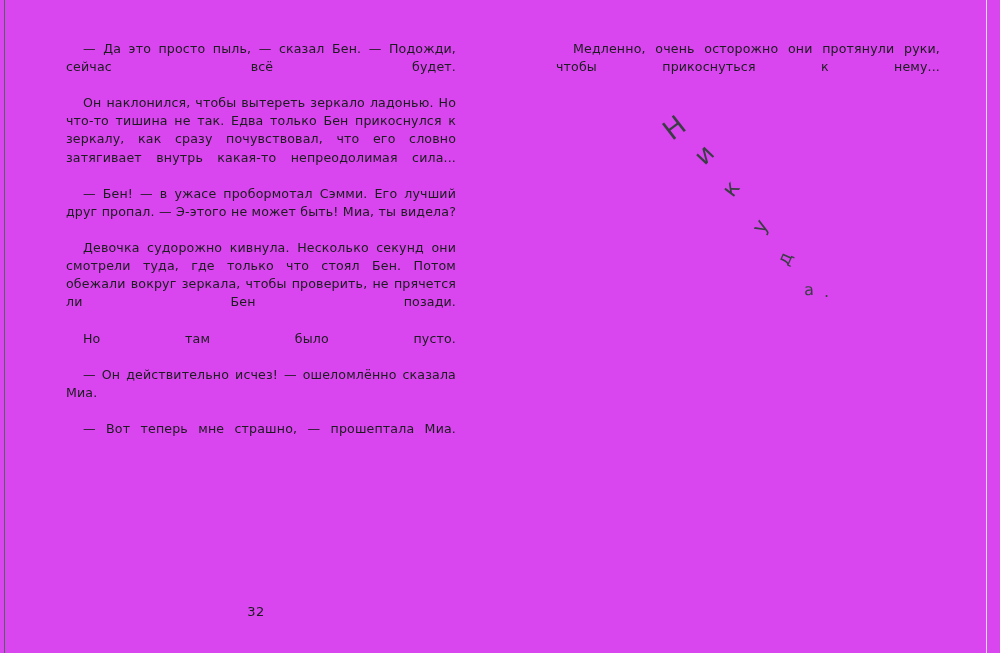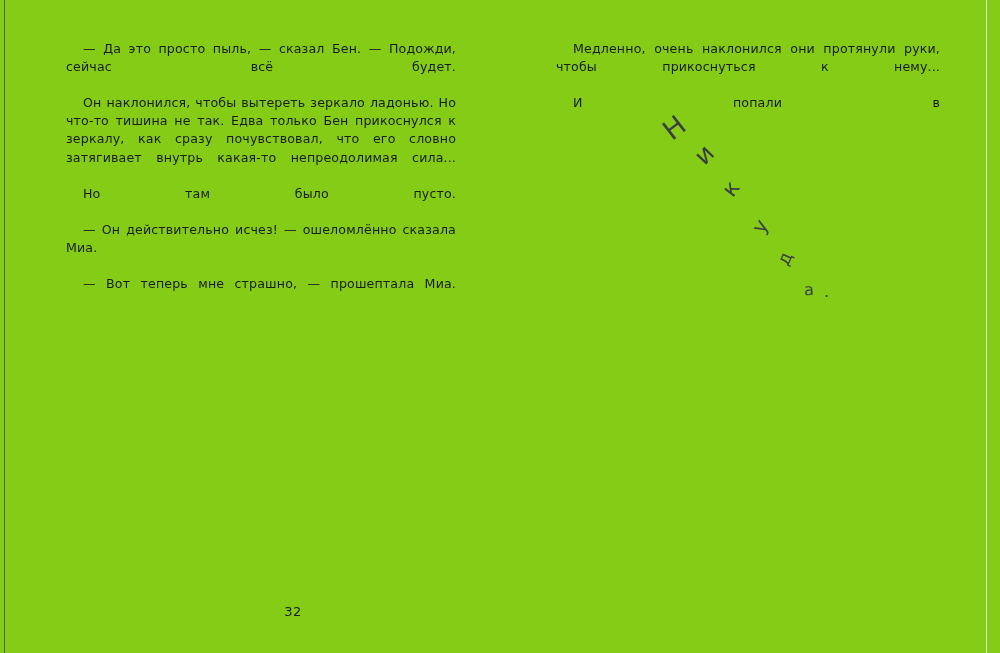--- a/index.html
+++ b/index.html
@@ -12,21 +12,21 @@
     height: 653px;
     position: relative;
     overflow: hidden;
     font-family: "DejaVu Sans", "Liberation Sans", sans-serif;
   }
 
   
   #page {
     position: absolute;
     inset: 0;
-    background: #84cc16;
+    background: #d946ef;
   }
 
   
   #left-edge {
     position: absolute;
     left: 4px;
     top: 0;
     width: 1px;
     height: 653px;
     background: #5a5f66;
@@ -86,42 +86,42 @@
 
   #page-number {
     position: absolute;
     left: 0;
     top: 604px;
     width: 512px;
     text-align: center;
     font-size: 13px;
     color: #1b1c1e;
     letter-spacing: 0.4px;
-    margin-left: 37px;
   }
 </style>
 </head>
 <body>
 
 <div id="page">
 
   <div id="left-edge"></div>
   <div id="right-edge"></div>
 
   <div class="column" id="col-left">
       <p class="para">— Да это просто пыль, — сказал Бен. — Подожди, сейчас всё будет.</p>
       <p class="para">Он наклонился, чтобы вытереть зеркало ладонью. Но что-то тишина не так. Едва только Бен прикоснулся к зеркалу, как сразу почувствовал, что его словно затягивает внутрь какая-то непреодолимая сила...</p>
+      <p class="para">— Бен! — в ужасе пробормотал Сэмми. Его лучший друг пропал. — Э-этого не может быть! Миа, ты видела?</p>
+      <p class="para">Девочка судорожно кивнула. Несколько секунд они смотрели туда, где только что стоял Бен. Потом обежали вокруг зеркала, чтобы проверить, не прячется ли Бен позади.</p>
       <p class="para">Но там было пусто.</p>
       <p class="para">— Он действительно исчез! — ошеломлённо сказала Миа.</p>
       <p class="para">— Вот теперь мне страшно, — прошептала Миа.</p>
     </div>
 
   <div class="column" id="col-right">
-      <p class="para">Медленно, очень наклонился они протянули руки, чтобы прикоснуться к нему...</p>
-      <p class="para">И попали в</p>
+      <p class="para">Медленно, очень осторожно они протянули руки, чтобы прикоснуться к нему...</p>
     </div>
 
   <div id="nowhere">
       <span class="glyph" style="left: 108px; top: 16px; font-size: 27px; transform: rotate(-38deg);">Н</span>
       <span class="glyph" style="left: 140px; top: 44px; font-size: 25px; transform: rotate(-46deg);">и</span>
       <span class="glyph" style="left: 168px; top: 80px; font-size: 22px; transform: rotate(-53deg);">к</span>
       <span class="glyph" style="left: 198px; top: 118px; font-size: 20px; transform: rotate(-60deg);">у</span>
       <span class="glyph" style="left: 222px; top: 152px; font-size: 18px; transform: rotate(-66deg);">д</span>
       <span class="glyph" style="left: 248px; top: 184px; font-size: 16px; transform: rotate(-2deg);">а</span>
       <span class="glyph" style="left: 268px; top: 186px; font-size: 16px; transform: rotate(0deg);">.</span>

